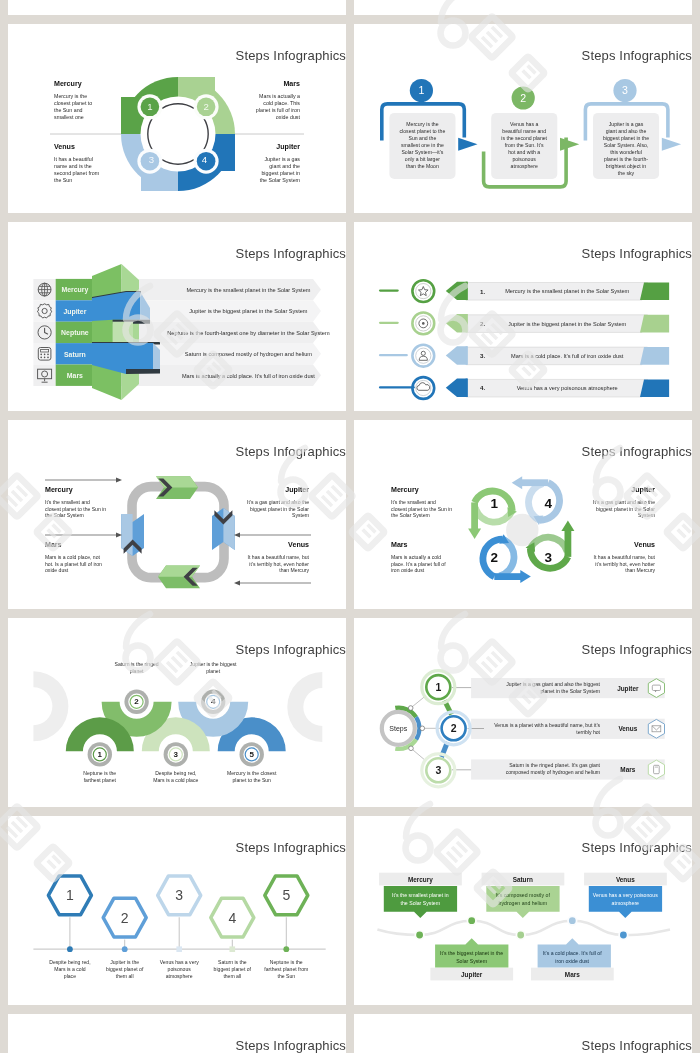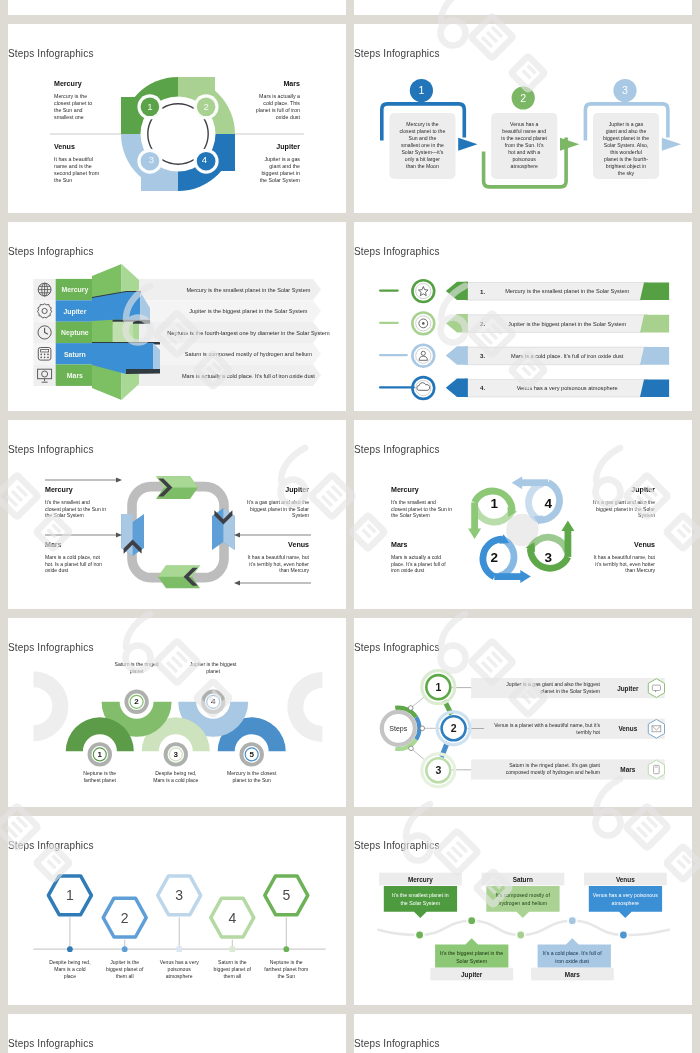--- a/index.html
+++ b/index.html
@@ -1,20 +1,20 @@
 <!DOCTYPE html>
 <html><head>
 <meta charset="utf-8">
 <title>Steps Infographics</title>
 <style>
   html,body{margin:0;padding:0;}
   body{width:700px;height:1053px;background:#dedad4;font-family:"Liberation Sans",sans-serif;overflow:hidden;position:relative;}
   #grid{position:absolute;left:0;top:0;width:700px;height:1053px;}
   .slide{position:absolute;width:338px;height:189px;background:#fff;overflow:hidden;}
-  .stitle{position:absolute;left:0;right:0;top:23.6px;text-align:left;font-size:10px;color:#3e3e3e;font-weight:400;letter-spacing:.15px;}
+  .stitle{position:absolute;left:0;right:0;top:23.6px;text-align:right;font-size:13px;color:#3e3e3e;font-weight:400;letter-spacing:.15px;}
   .gfx{position:absolute;left:0;top:0;}
   .t{position:absolute;color:#2b2b2b;}
   .hd{font-weight:bold;color:#111;}
   svg{display:block;}
   #watermark{position:absolute;left:0;top:0;width:700px;height:1053px;pointer-events:none;z-index:5;}
 </style>
 </head>
 <body>
 
 <div id="grid">

